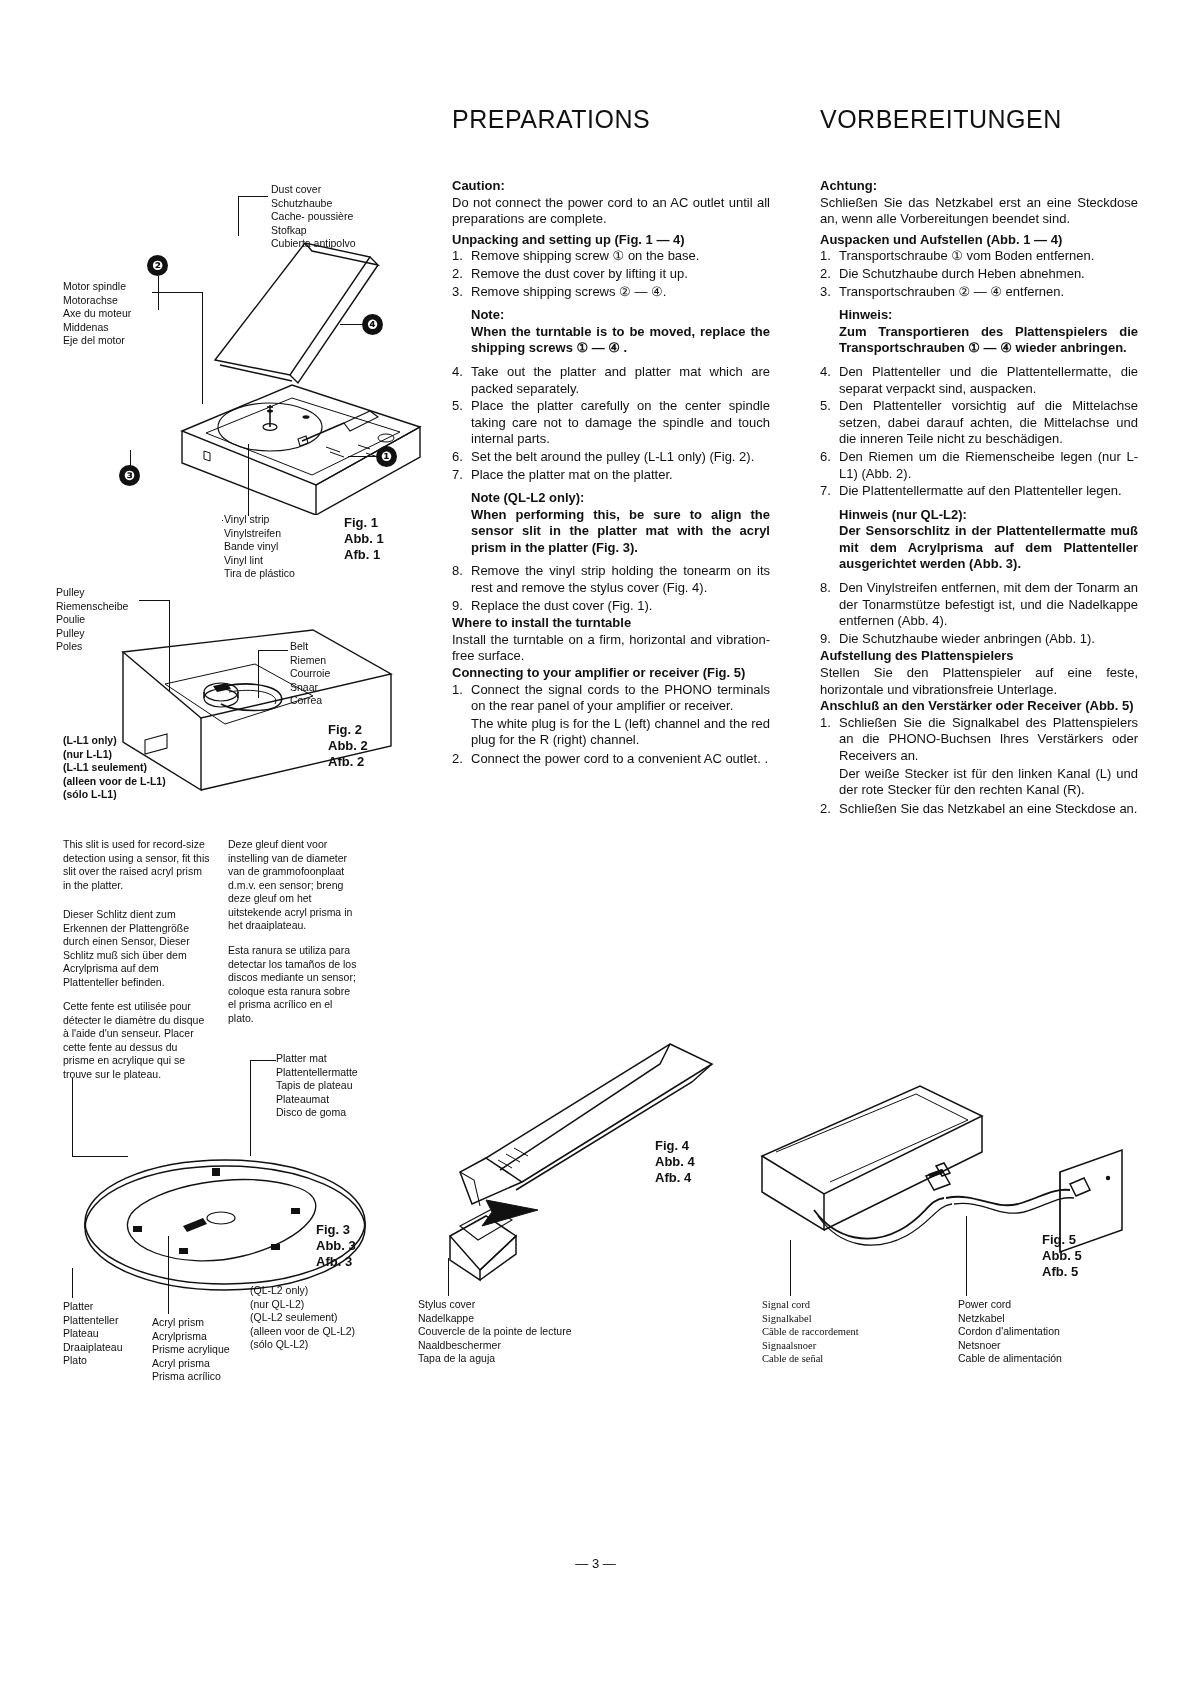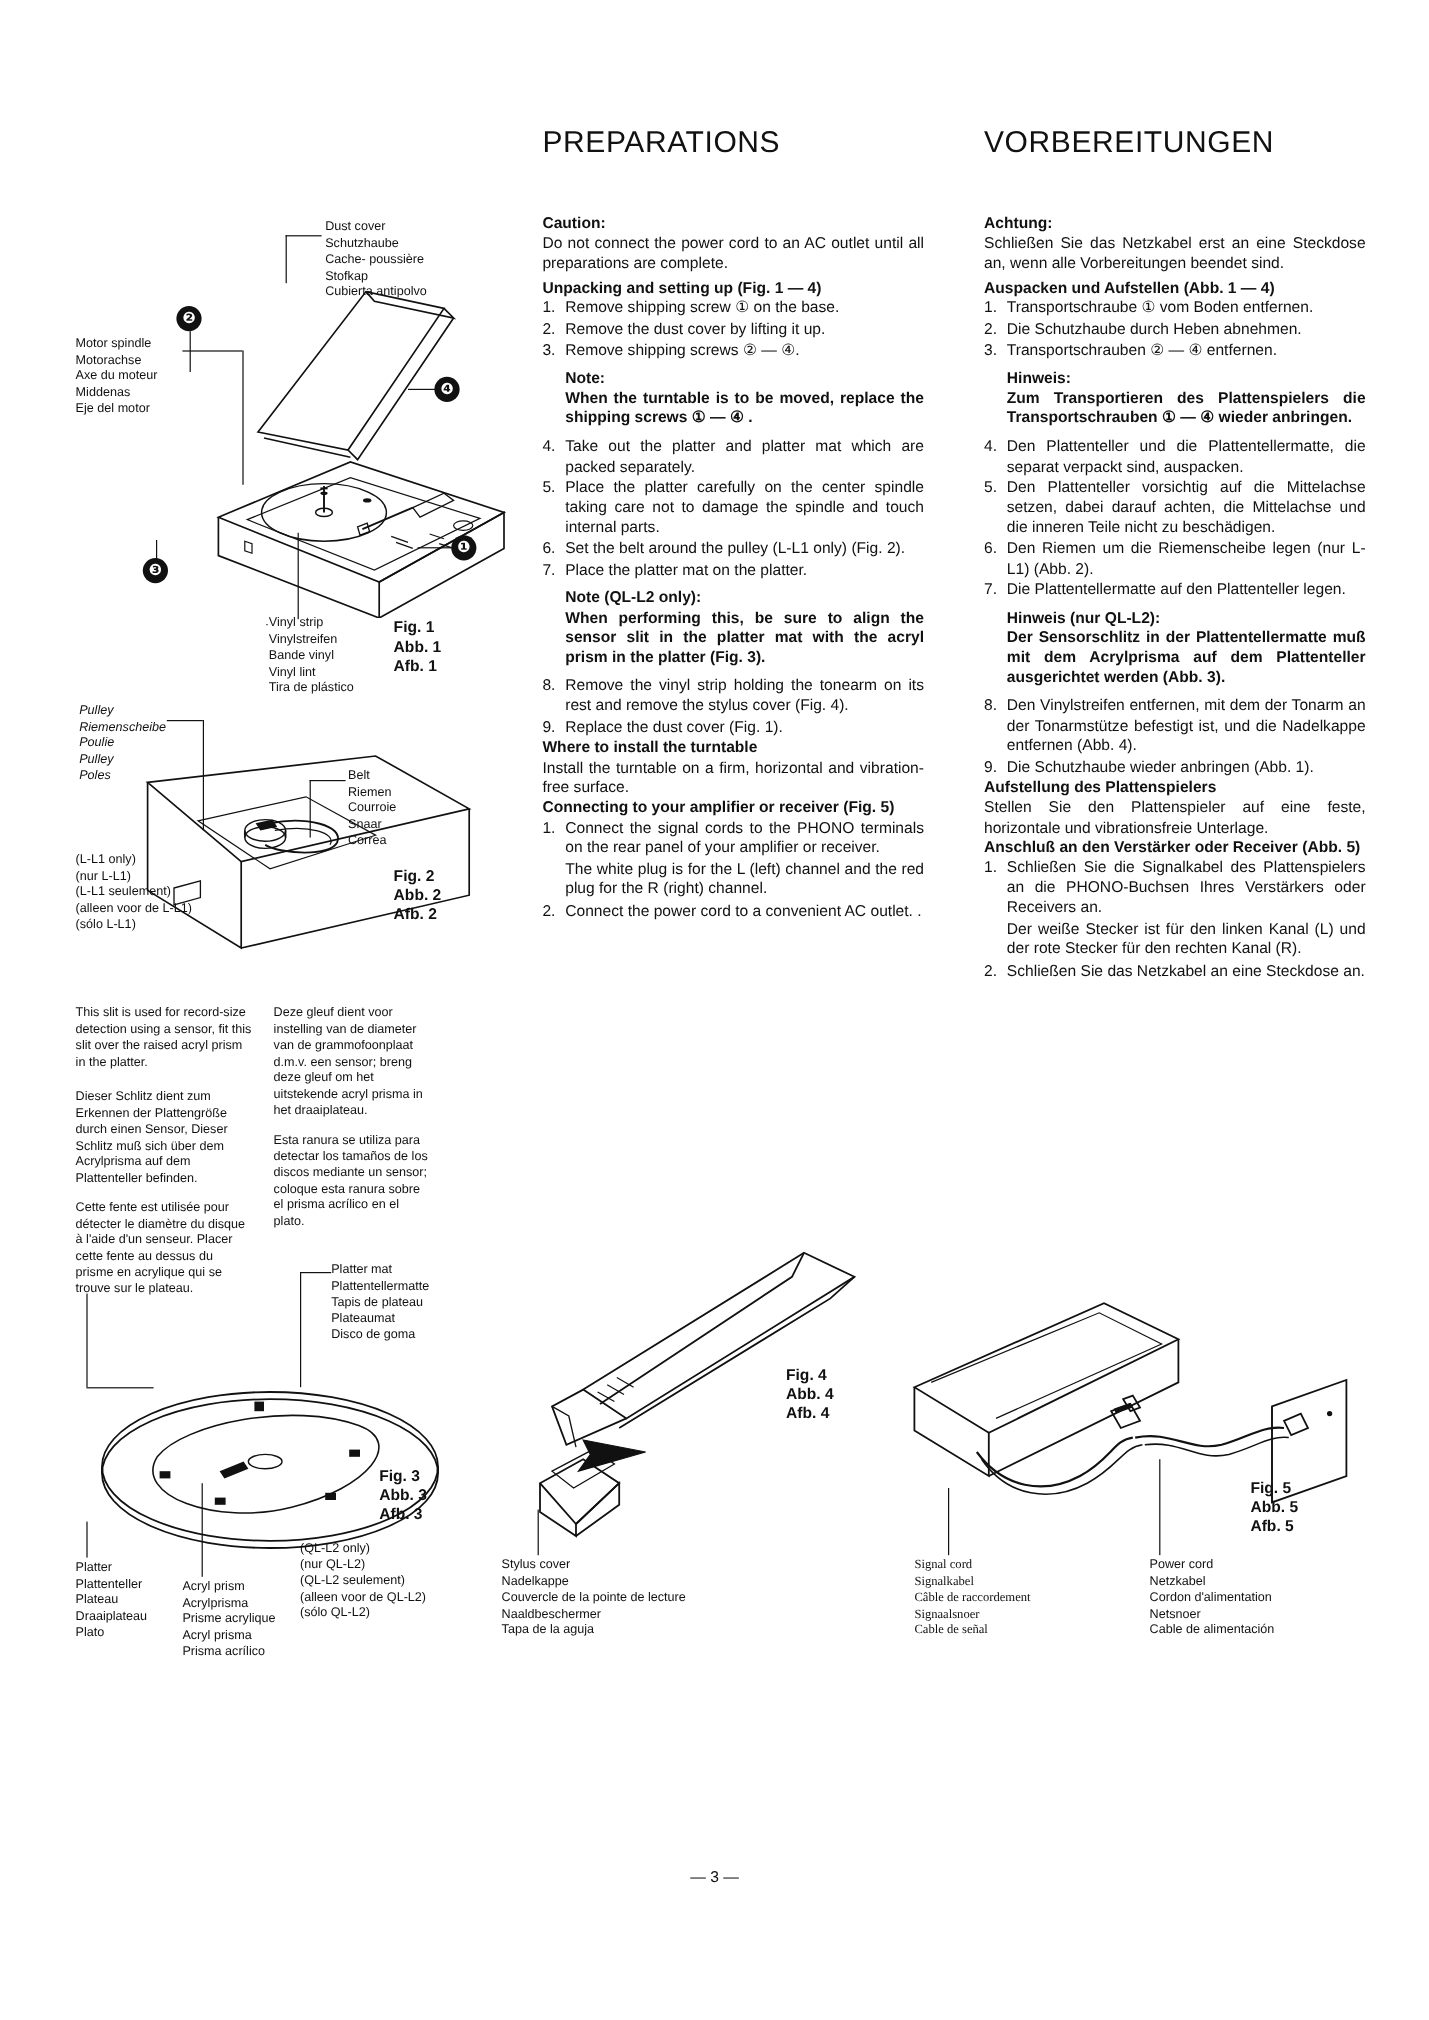--- a/index.html
+++ b/index.html
@@ -231,21 +231,21 @@
   <div class="lead" style="left:202px;top:292px;width:1px;height:112px;"></div>
 
   <div class="abs tiny" style="left:224px; top:513px; white-space:pre;">Vinyl strip
 Vinylstreifen
 Bande vinyl
 Vinyl lint
 Tira de plástico</div>
   <div class="lead" style="left:222px;top:520px;width:1px;height:1px;"></div>
   <div class="lead" style="left:248px;top:444px;width:1px;height:72px;"></div>
 
-  <div class="abs figlabel" style="left:328px; top:515px;">
+  <div class="abs figlabel" style="left:344px; top:515px;">
     <div>Fig. 1</div>
     <div>Abb. 1</div>
     <div>Afb. 1</div>
   </div>
 
   <div class="abs" style="left:105px; top:600px; width:300px; height:200px;">
     <svg width="300" height="200" viewBox="0 0 300 200">
       <g fill="none" stroke="#111" stroke-width="1.4">
         <path d="M18,52 L208,30 L286,74 L96,118 Z"></path>
         <path d="M18,52 L18,142 L96,190 L96,118"></path>
@@ -261,37 +261,37 @@
         <path d="M124,92 C152,87 176,94 170,104" stroke-width="1"></path>
 
         <path d="M40,140 l22,-6 0,14 -22,6 z" stroke-width="1.1"></path>
       </g>
       <g fill="#111">
         <path d="M108,86 l14,-3 4,6 -14,3 z"></path>
       </g>
     </svg>
   </div>
 
-  <div class="abs tiny" style="left:66px; top:586px; white-space:pre;font-style:italic;">Pulley
+  <div class="abs tiny" style="left:56px; top:586px; white-space:pre;">Pulley
 Riemenscheibe
 Poulie
 Pulley
 Poles</div>
   <div class="lead" style="left:139px;top:600px;width:30px;height:1px;"></div>
   <div class="lead" style="left:169px;top:600px;width:1px;height:92px;"></div>
 
   <div class="abs tiny" style="left:290px; top:640px; white-space:pre;">Belt
 Riemen
 Courroie
 Snaar
 Correa</div>
   <div class="lead" style="left:258px;top:650px;width:30px;height:1px;"></div>
   <div class="lead" style="left:258px;top:650px;width:1px;height:48px;"></div>
 
-  <div class="abs tiny" style="left:63px; top:710px; white-space:pre;">(L-L1 only)
+  <div class="abs tiny" style="left:63px; top:734px; white-space:pre;font-weight:bold;">(L-L1 only)
 (nur L-L1)
 (L-L1 seulement)
 (alleen voor de L-L1)
 (sólo L-L1)</div>
 
   <div class="abs figlabel" style="left:328px; top:722px;">
     <div>Fig. 2</div>
     <div>Abb. 2</div>
     <div>Afb. 2</div>
   </div>

